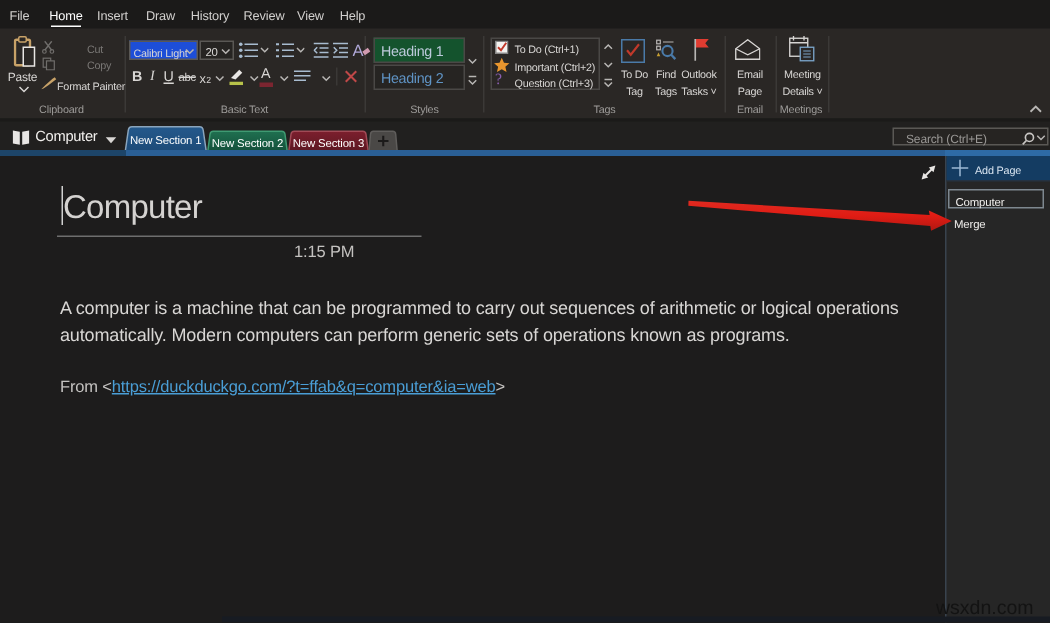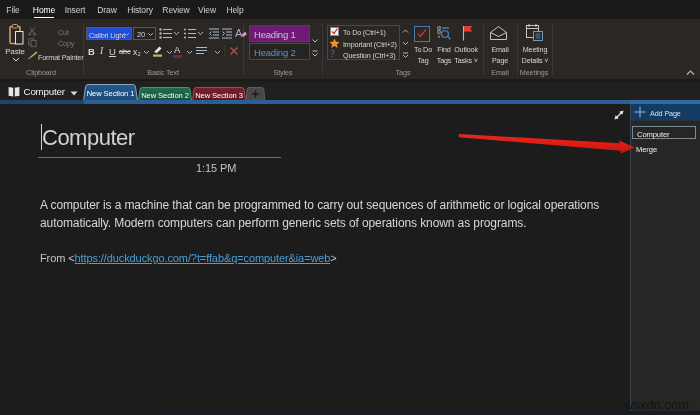--- a/index.html
+++ b/index.html
@@ -149,21 +149,21 @@
     <path d="M0 1.5 H11 M0 4.5 H11 M0 7.5 H8" stroke="#a8bcd0" stroke-width="1"></path>
   </svg>
   <svg class="abs" style="left:214px;top:50px;" width="7" height="5" viewBox="0 0 7 5">
       <path d="M1 1 L3.5 3.5 L6 1" stroke="#b8b6b4" stroke-width="1" fill="none"></path>
     </svg>
   <div class="abs" style="left:224px;top:45px;width:1px;height:12px;background:#3a3836;"></div>
   <svg class="abs" style="left:229px;top:46px;" width="10" height="10" viewBox="0 0 10 10">
       <path d="M1.5 1.5 L8.5 8.5 M8.5 1.5 L1.5 8.5" stroke="#c04848" stroke-width="1.4"></path>
     </svg>
 
-  <div class="abs" style="left:249px;top:25px;width:61px;height:17px;border:1px solid #4a4846;background:#701a75;">
+  <div class="abs" style="left:249px;top:25px;width:61px;height:17px;border:1px solid #4a4846;background:#14532d;">
     <span style="position:absolute;left:4px;top:3px;font-size:9.5px;color:#bccadb;letter-spacing:-0.2px;">Heading 1</span>
   </div>
   <div class="abs" style="left:249px;top:43px;width:61px;height:17px;border:1px solid #4a4846;background:#262422;">
     <span style="position:absolute;left:4px;top:3px;font-size:9.5px;color:#5f93c4;letter-spacing:-0.2px;">Heading 2</span>
   </div>
   <svg class="abs" style="left:311px;top:38px;" width="8" height="6" viewBox="0 0 8 6">
       <path d="M1.5 1.5 L4 4 L6.5 1.5" stroke="#b8b6b4" stroke-width="1" fill="none"></path>
     </svg>
   <svg class="abs" style="left:311px;top:50px;" width="8" height="8" viewBox="0 0 8 8">
       <path d="M1.5 1 H6.5 M1.5 3.5 L4 6 L6.5 3.5" stroke="#b8b6b4" stroke-width="1" fill="none"></path>
@@ -266,20 +266,30 @@
     <path d="M170 11 H177 M173.5 7.5 V14.5" stroke="#1b1a19" stroke-width="1.4"></path>
     <text x="28.5" y="13" text-anchor="middle" font-size="7.6" fill="#ffffff" font-family="Liberation Sans" letter-spacing="-0.1">New Section 1</text>
     <text x="83" y="15" text-anchor="middle" font-size="7.6" fill="#ffffff" font-family="Liberation Sans" letter-spacing="-0.1">New Section 2</text>
     <text x="137" y="15" text-anchor="middle" font-size="7.6" fill="#ffffff" font-family="Liberation Sans" letter-spacing="-0.1">New Section 3</text>
   </svg>
 
   <div id="bluestrip"></div>
   <div class="abs" style="left:630px;top:100px;width:70px;height:4px;background:#2e6ba6;"></div>
   <div class="abs" style="left:0;top:100px;width:84px;height:4px;background:#1d4569;"></div>
 
+  <div class="abs" style="left:595px;top:85px;width:104px;height:12px;border:1px solid #5a5855;background:#262422;">
+    <span style="position:absolute;left:8px;top:1.5px;font-size:8px;color:#9a9896;letter-spacing:-0.1px;">Search (Ctrl+E)</span>
+    <svg class="abs" style="right:8px;top:1.5px;" width="9" height="9" viewBox="0 0 9 9">
+      <circle cx="5.3" cy="3.6" r="2.7" fill="none" stroke="#c8c6c4" stroke-width="1.1"></circle>
+      <path d="M3.2 5.8 L0.8 8.2" stroke="#c8c6c4" stroke-width="1.1"></path>
+    </svg>
+    <svg class="abs" style="right:1px;top:4px;" width="6" height="4" viewBox="0 0 6 4">
+        <path d="M0.5 0.5 L3 3 L5.5 0.5" stroke="#b8b6b4" stroke-width="1" fill="none"></path>
+      </svg>
+  </div>
 
   <div id="canvas"></div>
   <div id="sidebar"></div>
   <div id="taskbar"></div>
 
   <div class="abs" style="left:41px;top:124px;width:1px;height:26px;background:#d0d0d0;"></div>
   <div class="abs" style="left:42px;top:124.5px;font-size:22px;font-weight:300;color:#d4d2d0;letter-spacing:-0.5px;line-height:25px;">Computer</div>
   <div class="abs" style="left:38px;top:157px;width:243px;height:1px;background:#6e6e6e;"></div>
   <div class="abs" style="left:196px;top:162px;font-size:11px;color:#c4c2c0;letter-spacing:-0.1px;">1:15 PM</div>
   <div class="abs" style="left:40px;top:195.5px;font-size:12px;color:#d8d6d4;line-height:18.5px;letter-spacing:-0.1px;white-space:nowrap;">A computer is a machine that can be programmed to carry out sequences of arithmetic or logical operations<br>automatically. Modern computers can perform generic sets of operations known as programs.</div>

